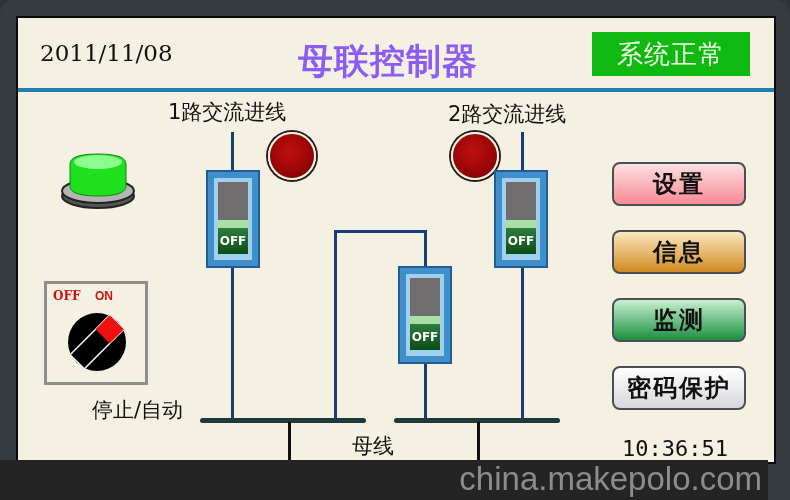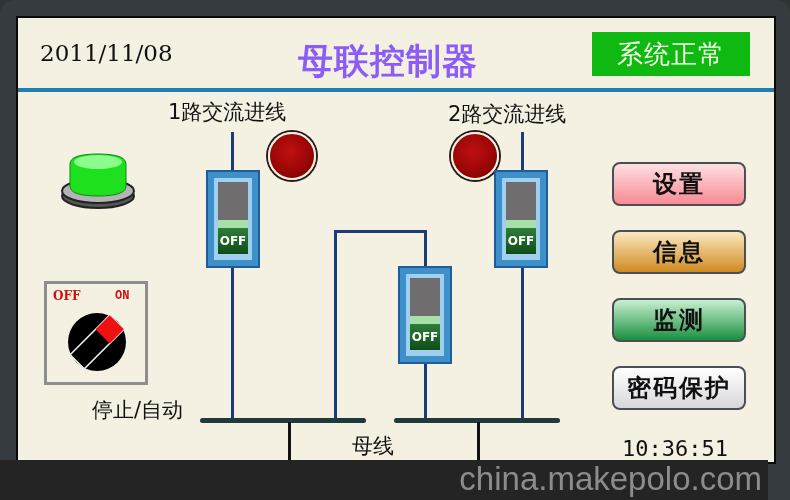--- a/index.html
+++ b/index.html
@@ -7,21 +7,21 @@
   .bezel{position:absolute;left:0;top:0;width:790px;height:500px;background:#353b3e;border-radius:14px 14px 0 0;}
   .screen{position:absolute;left:16px;top:16px;width:756px;height:444px;background:#f4f1e2;border:2px solid #0a0a0a;overflow:hidden;}
   .hdr-date{position:absolute;left:22px;top:22px;font-family:"DejaVu Serif",serif;font-size:23px;color:#111;letter-spacing:0px;}
   .hdr-title{position:absolute;left:280px;top:20px;font-size:35px;color:#8b5cf6;font-weight:bold;letter-spacing:1px;}
   .hdr-status{position:absolute;left:574px;top:14px;width:158px;height:44px;background:#10b812;color:#f4ffe8;font-size:26px;display:flex;align-items:center;justify-content:center;letter-spacing:1px;}
   .hdr-line{position:absolute;left:0;top:70px;width:756px;height:4px;background:#1f7fb0;}
   .lbl{position:absolute;font-size:21px;color:#111;white-space:nowrap;}
   .lamp-green{position:absolute;left:40px;top:130px;width:80px;height:64px;}
   .rot{position:absolute;left:26px;top:263px;width:104px;height:104px;background:#f4f1e2;border:3px solid #8e8e8e;box-sizing:border-box;}
   .rot .off{position:absolute;left:6px;top:5px;color:#d01010;font-weight:bold;font-size:12px;font-family:"DejaVu Serif",serif;}
-  .rot .on{position:absolute;left:68px;top:5px;color:#d01010;font-weight:bold;font-size:12px;font-family:Liberation Mono, monospace;}
+  .rot .on{position:absolute;left:48px;top:5px;color:#d01010;font-weight:bold;font-size:12px;font-family:Liberation Sans, sans-serif;}
   .red-lamp{position:absolute;width:44px;height:44px;border-radius:50%;background:radial-gradient(circle at 45% 40%,#c01010 0%,#9a0606 55%,#6a0000 100%);border:2px solid #f4f1e2;box-shadow:0 0 0 2px #2a1a1a;}
   .breaker{position:absolute;width:54px;height:98px;background:#3f8fc8;border:2px solid #1e5d99;box-sizing:border-box;}
   .breaker .inner{position:absolute;left:6px;top:6px;width:38px;height:82px;background:#9fd0f0;}
   .breaker .gray{position:absolute;left:4px;top:4px;width:30px;height:38px;background:#6f6d6d;}
   .breaker .lg{position:absolute;left:4px;top:42px;width:30px;height:8px;background:#a9dfa9;}
   .breaker .dg{position:absolute;left:4px;top:50px;width:30px;height:26px;background:linear-gradient(#2e7d3a,#0e4d18);color:#fff;font-weight:bold;font-size:12px;display:flex;align-items:center;justify-content:center;font-family:"DejaVu Sans",sans-serif;}
   .wire{position:absolute;background:#1b3c7a;}
   .bus{position:absolute;height:5px;background:#1e3a3a;border-radius:3px;}
   .ground{position:absolute;width:3px;background:#111;}
   .btn{position:absolute;left:594px;width:134px;height:44px;border:2px solid #4a4f55;border-radius:8px;box-sizing:border-box;display:flex;align-items:center;justify-content:center;font-size:24px;font-weight:bold;color:#111;letter-spacing:2px;cursor:pointer;}

